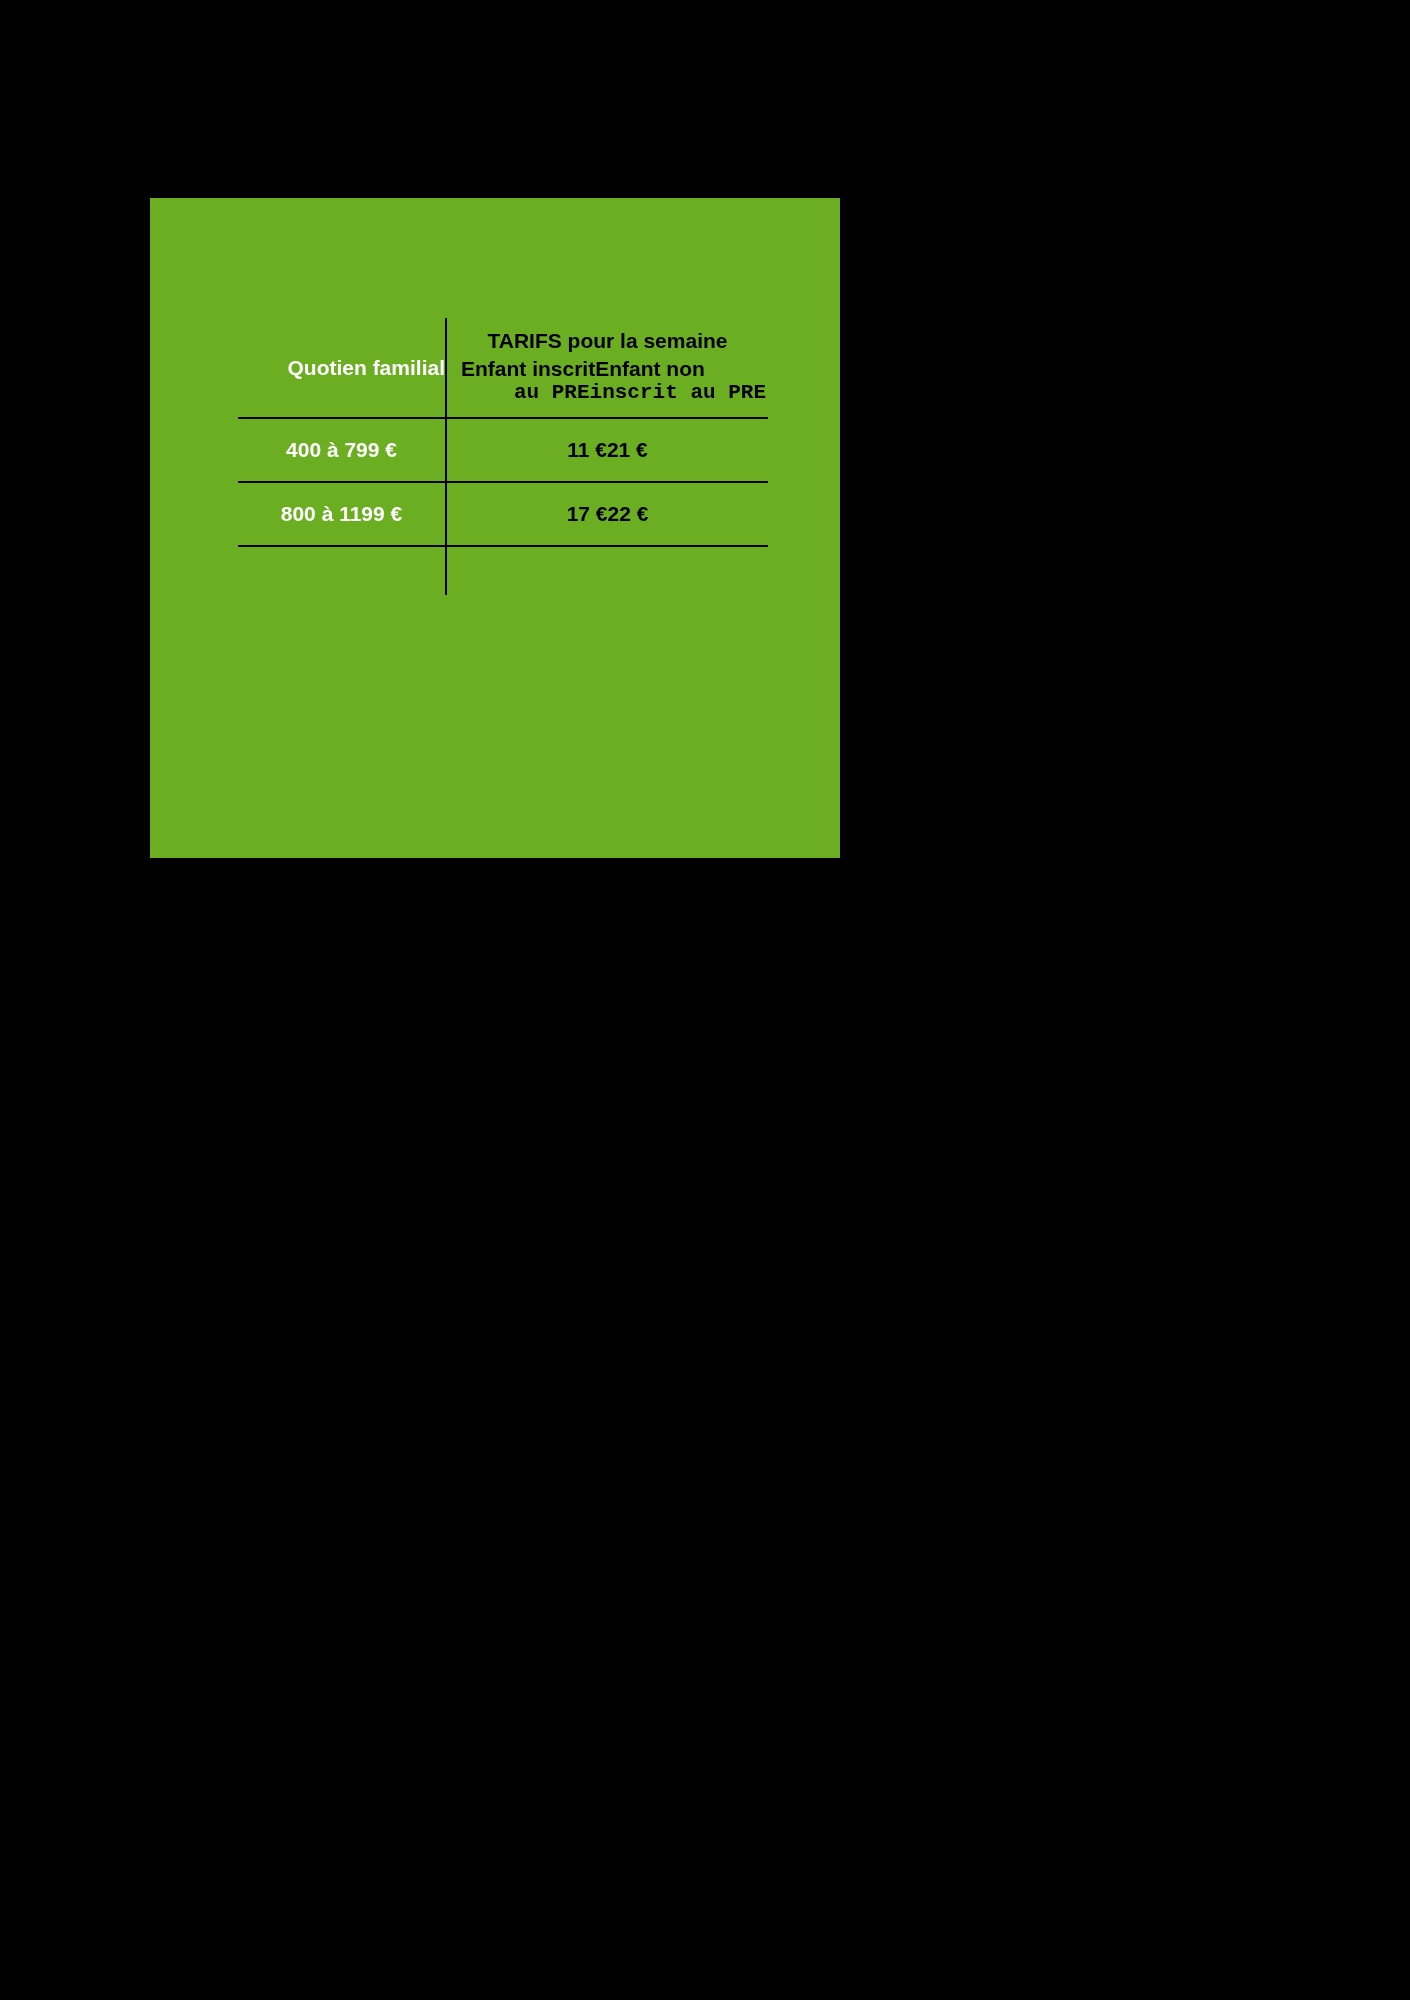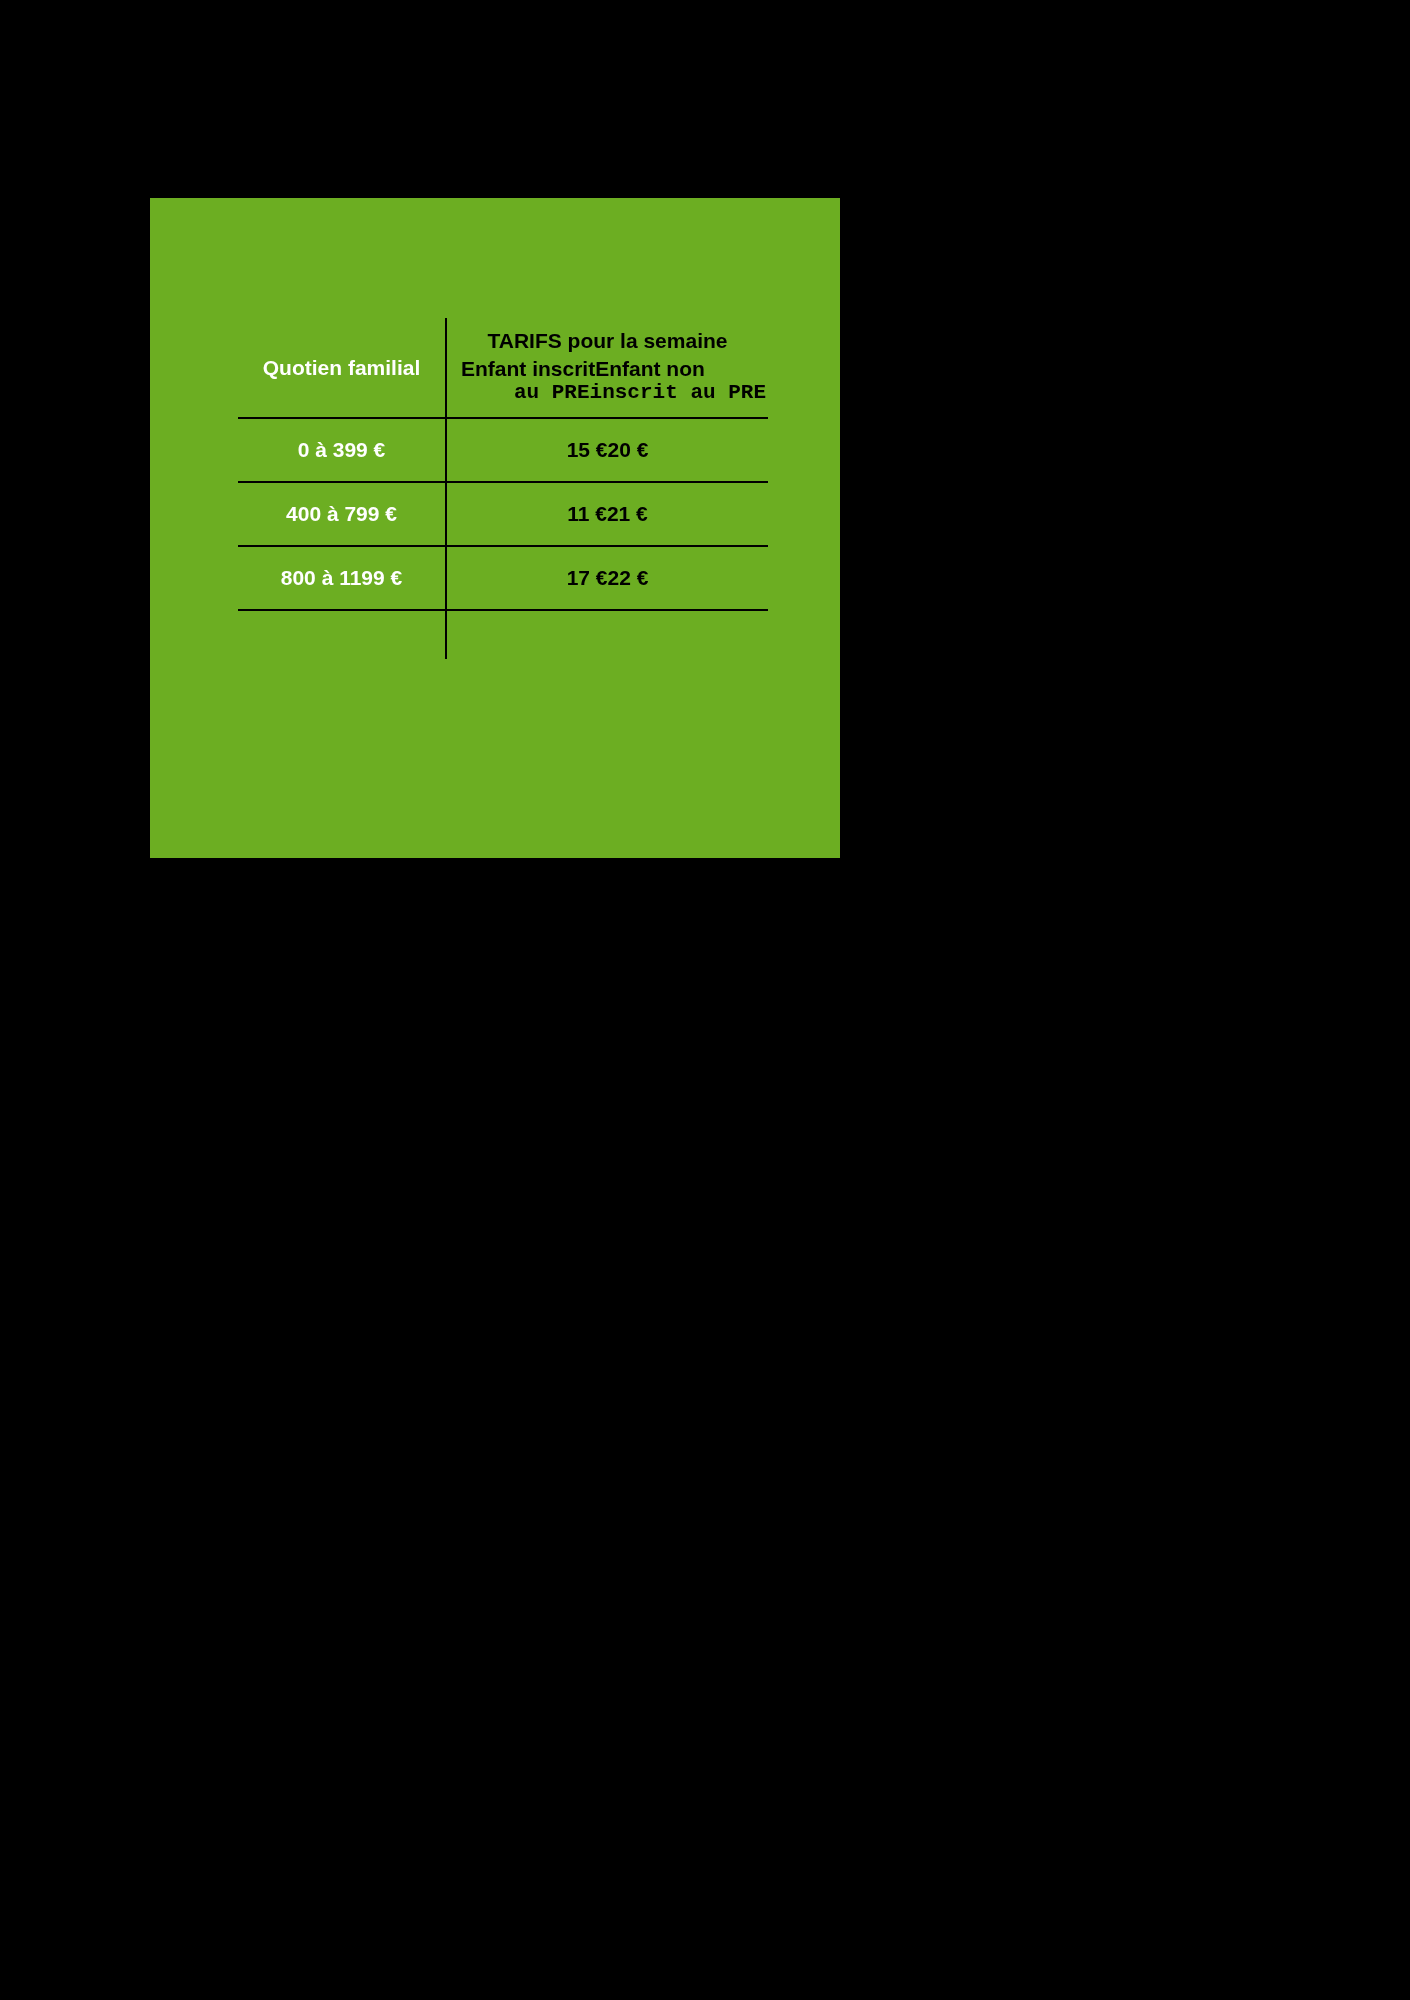--- a/index.html
+++ b/index.html
@@ -45,21 +45,21 @@
   }
 
   
   .col-quotient { width: 208px; }
   .col-tarifs   { width: 322px; }
 
   .hdr-quotient {
     color: #FFFFFF;
     font-weight: bold;
     font-size: 21px;
-    text-align: center;
+    text-align: right;
     padding-right: 12px;
     box-sizing: border-box;
     border-bottom: 2px solid #000000;
     height: 100px;
     vertical-align: bottom;
     padding-bottom: 10px;
   }
 
   .hdr-tarifs {
     color: #000000;
@@ -152,26 +152,20 @@
           <div class="tarifs-title">TARIFS pour la semaine</div>
           <div class="tarifs-sub">
             <div class="sub-line1">Enfant inscritEnfant non</div>
             <div class="sub-line2">au PREinscrit au PRE</div>
           </div>
         </th>
       </tr>
     </thead>
     <tbody>
       <tr>
-        <td class="row-quotient">0 à 399 €</td>
-        <td class="row-price">
-          <span class="price-inner">15 €20 €</span>
-        </td>
-      </tr>
-      <tr>
         <td class="row-quotient">400 à 799 €</td>
         <td class="row-price">
           <span class="price-inner">11 €21 €</span>
         </td>
       </tr>
       <tr>
         <td class="row-quotient">800 à 1199 €</td>
         <td class="row-price">
           <span class="price-inner">17 €22 €</span>
         </td>

